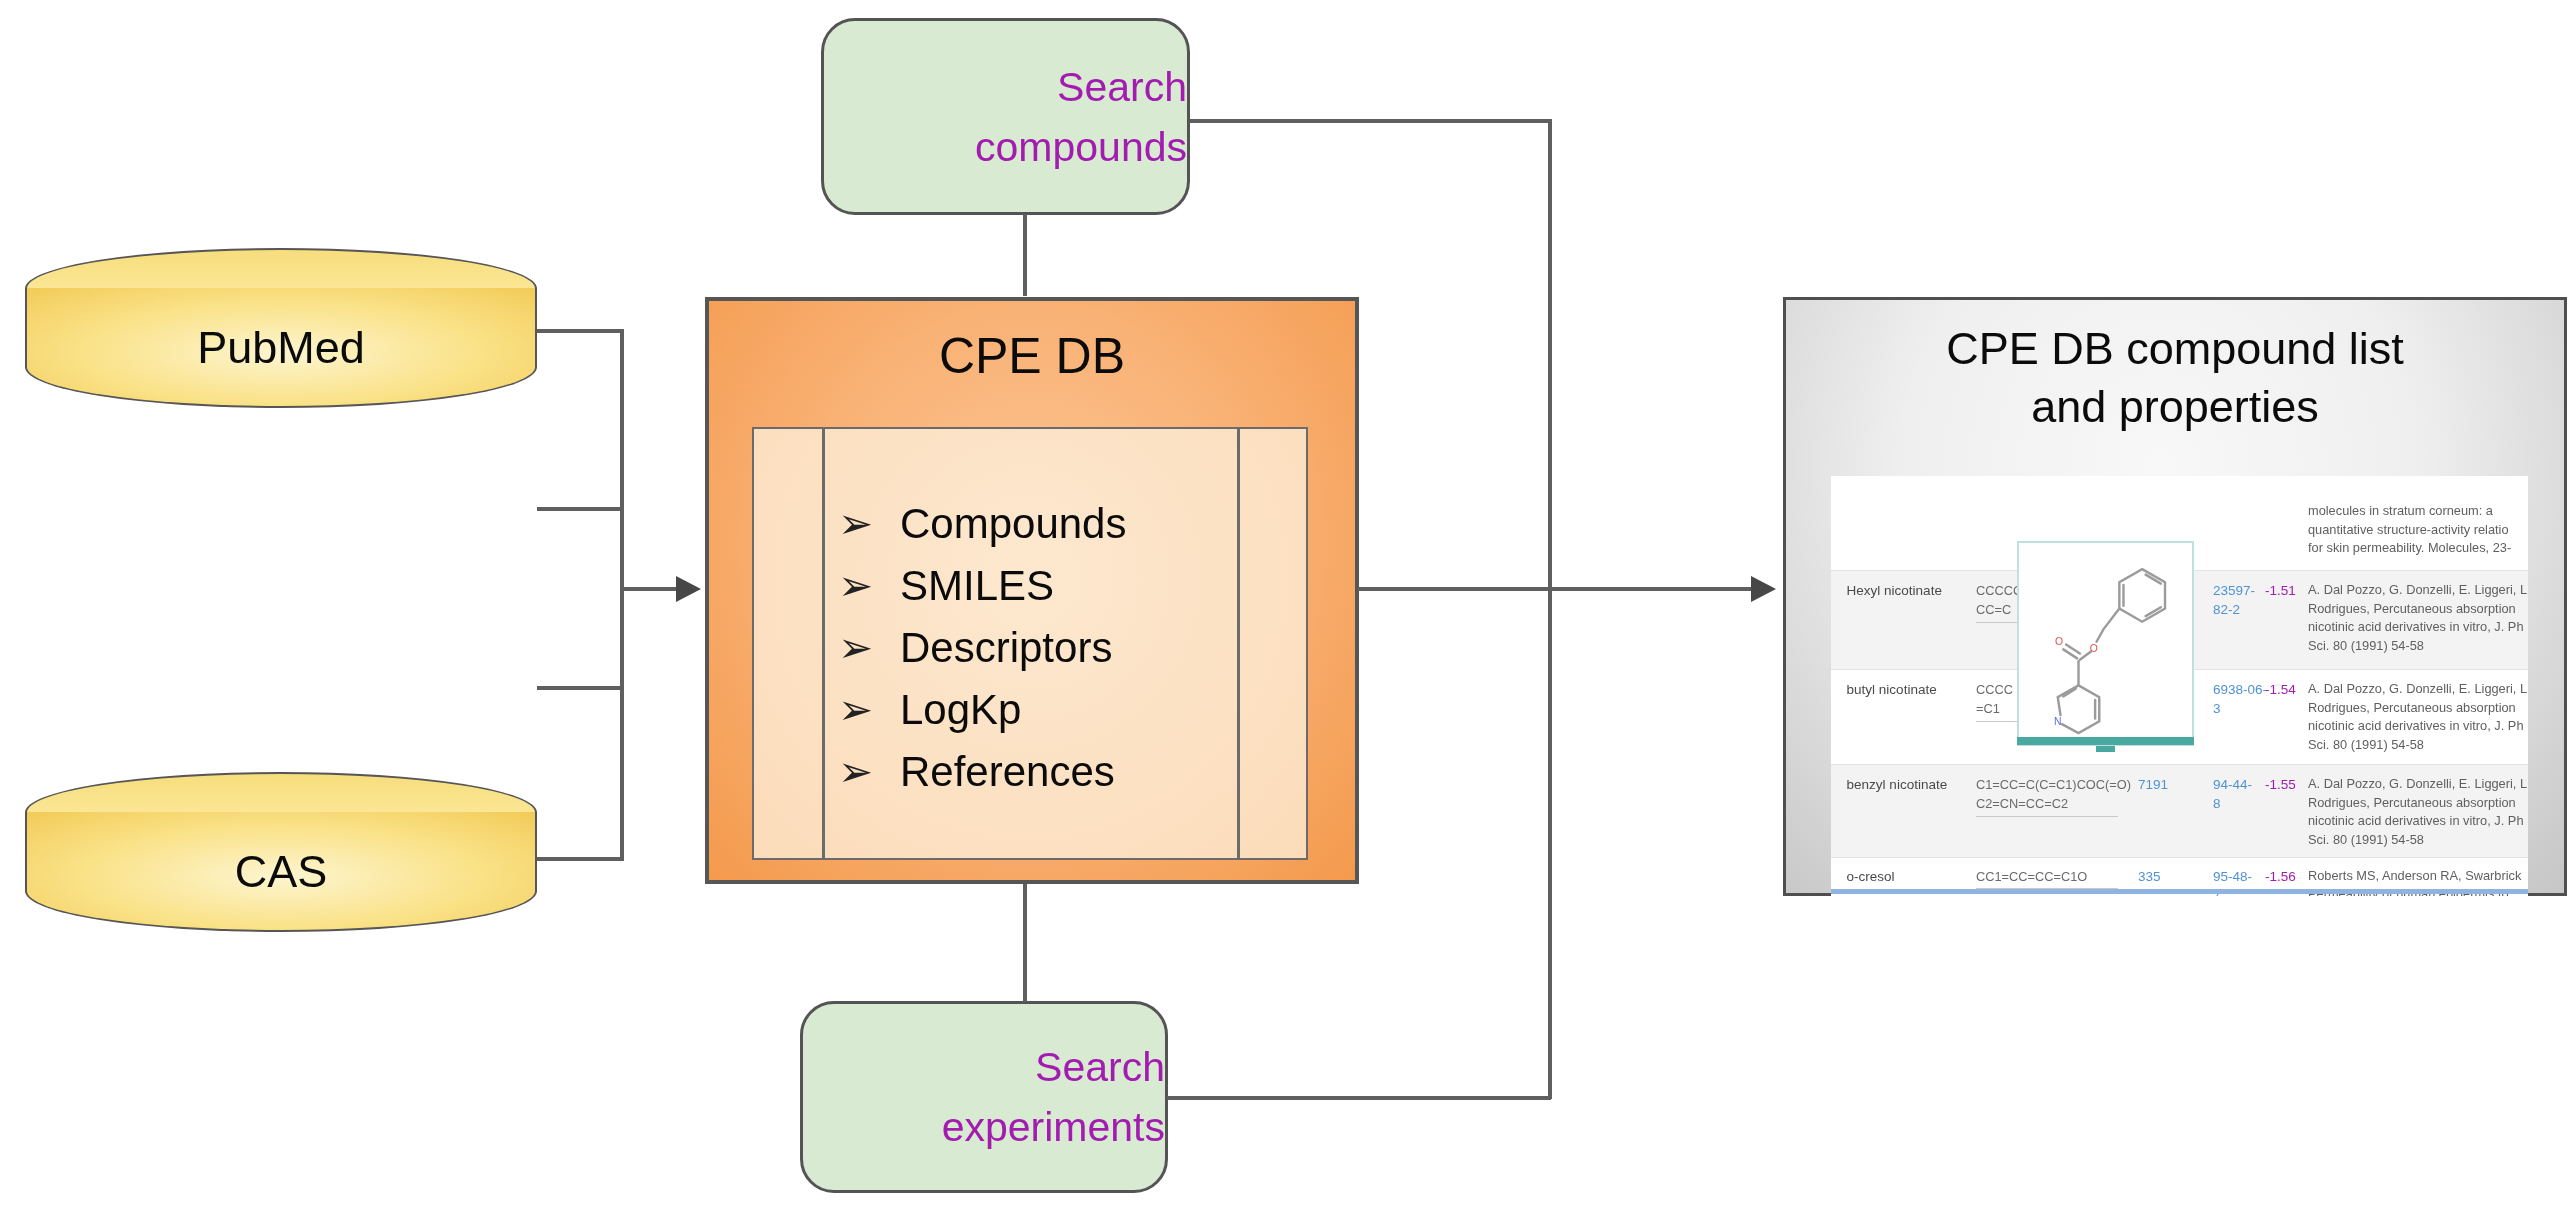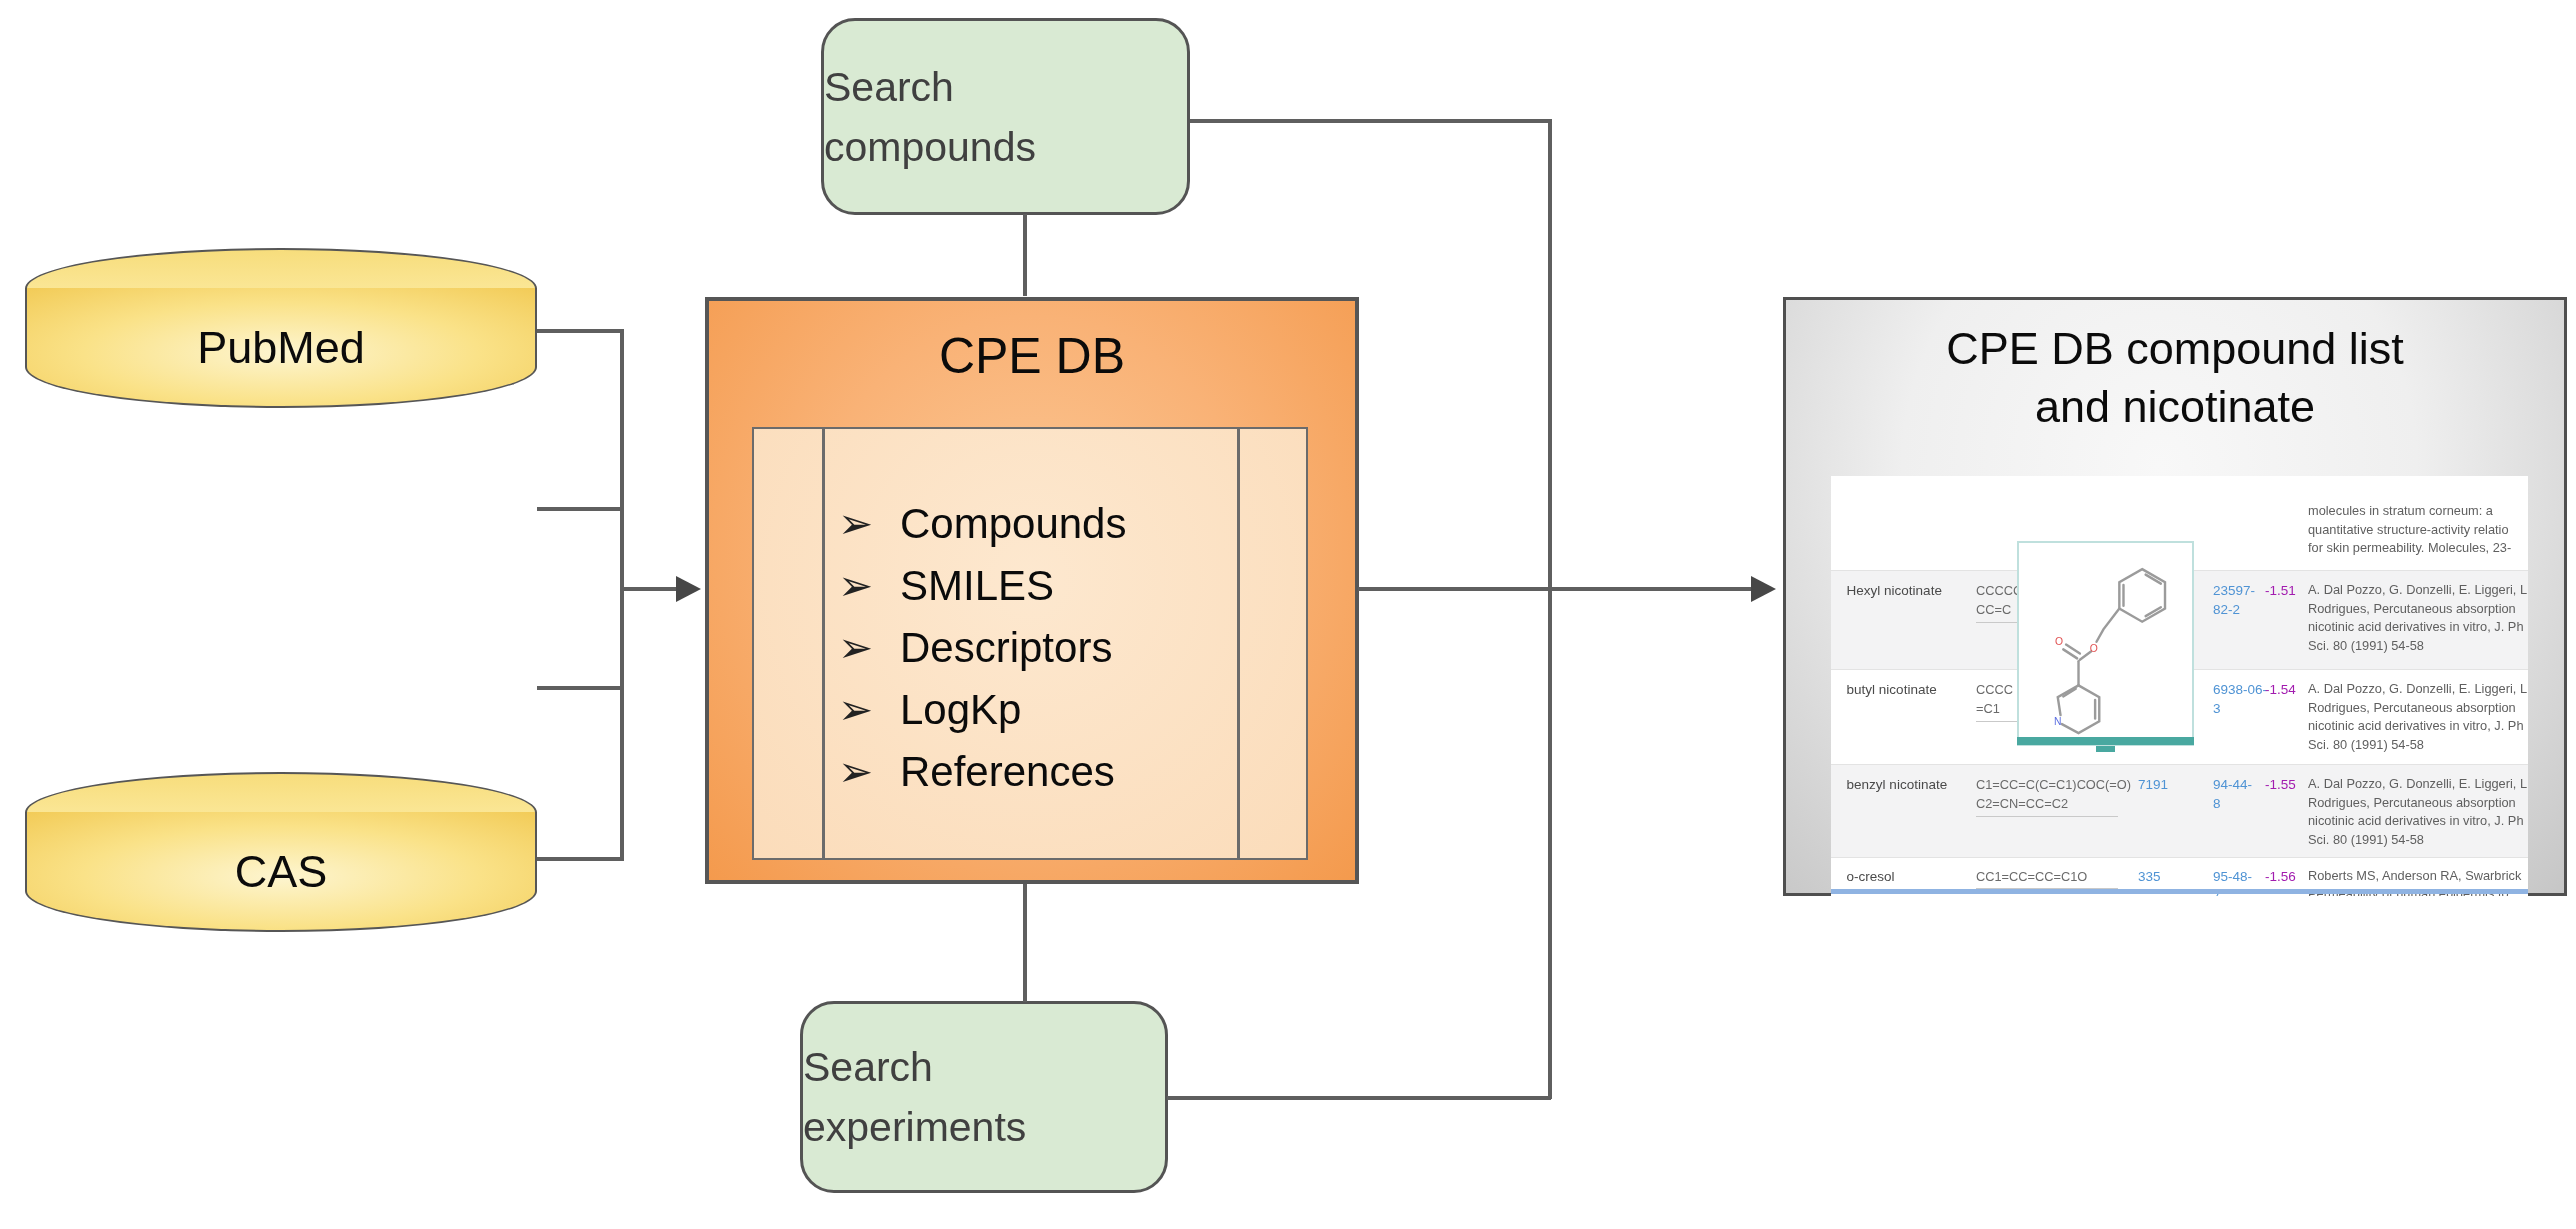--- a/index.html
+++ b/index.html
@@ -26,22 +26,22 @@
       background:radial-gradient(ellipse at 50% 42%, #fbc693 0%, #f9b276 48%, #f49a4d 100%);}
   #cpe-title{position:absolute;left:0;top:25.5px;width:100%;text-align:center;font-size:50px;color:#0b0b0b;}
   #cpe-inner{position:absolute;left:43px;top:126px;width:556px;height:433px;box-sizing:border-box;
       border:2.8px solid #6b6b6b;
       background:radial-gradient(ellipse at 50% 35%, #fde8cf 0%, #fbdcba 100%);}
   .inner-divider{position:absolute;top:0;width:2.8px;height:100%;background:#6b6b6b;}
   #cpe-list{position:absolute;left:84px;top:64px;font-size:42px;color:#0b0b0b;line-height:62px;white-space:nowrap;}
   #cpe-list .bullet{display:inline-block;width:62px;color:#222;}
   
   .action-box{position:absolute;box-sizing:border-box;border:3.5px solid #545454;border-radius:34px;
-      background:#d9ead3;display:flex;flex-direction:column;align-items:flex-start;justify-content:center;
-      font-size:41px;line-height:60px;color:#404040;text-align:center;}
+      background:#d9ead3;display:flex;flex-direction:column;align-items:flex-end;justify-content:center;
+      font-size:41px;line-height:60px;color:#a21caf;text-align:center;}
   
   #panel{position:absolute;left:1783px;top:297px;width:784px;height:599px;box-sizing:border-box;
       border:3.5px solid #4f4f4f;
       background:radial-gradient(ellipse at 48% 28%, #f8f8f8 0%, #efefef 45%, #c6c6c6 100%);}
   #panel-title{position:absolute;left:0;top:20px;width:100%;text-align:center;
       font-size:45px;line-height:58px;color:#0b0b0b;}
   #shot{position:absolute;left:45px;top:176px;width:697px;height:420px;background:#ffffff;
       overflow:hidden;font-size:13.5px;color:#5a5a5a;filter:blur(0.4px);}
   .shot-row{position:absolute;left:0;width:100%;}
   .shot-row.alt{background:#f3f3f4;}
@@ -116,21 +116,21 @@
   <div class="line" style="left:1190px;top:119px;width:361px;height:3.5px;"></div>
   <div class="line" style="left:1548px;top:119px;width:3.5px;height:980px;"></div>
   <div class="line" style="left:1167px;top:1096px;width:384px;height:3.5px;"></div>
 
   <div class="line" style="left:1358px;top:587px;width:395px;height:3.5px;"></div>
   <div class="arrowhead-right" style="left:1751px;top:576px;"></div>
 
   <div id="panel">
     <div id="panel-title">
       <div>CPE DB compound list</div>
-      <div>and nicotinate</div>
+      <div>and properties</div>
     </div>
 
     <div id="shot">
 
       <div class="shot-row" style="top:0;height:72px;border-top:none;">
         <div class="cell refs" style="top:4.3px;">
           <div>molecules in stratum corneum: a</div>
           <div>quantitative structure-activity relatio</div>
           <div>for skin permeability. Molecules, 23-</div>
         </div>

